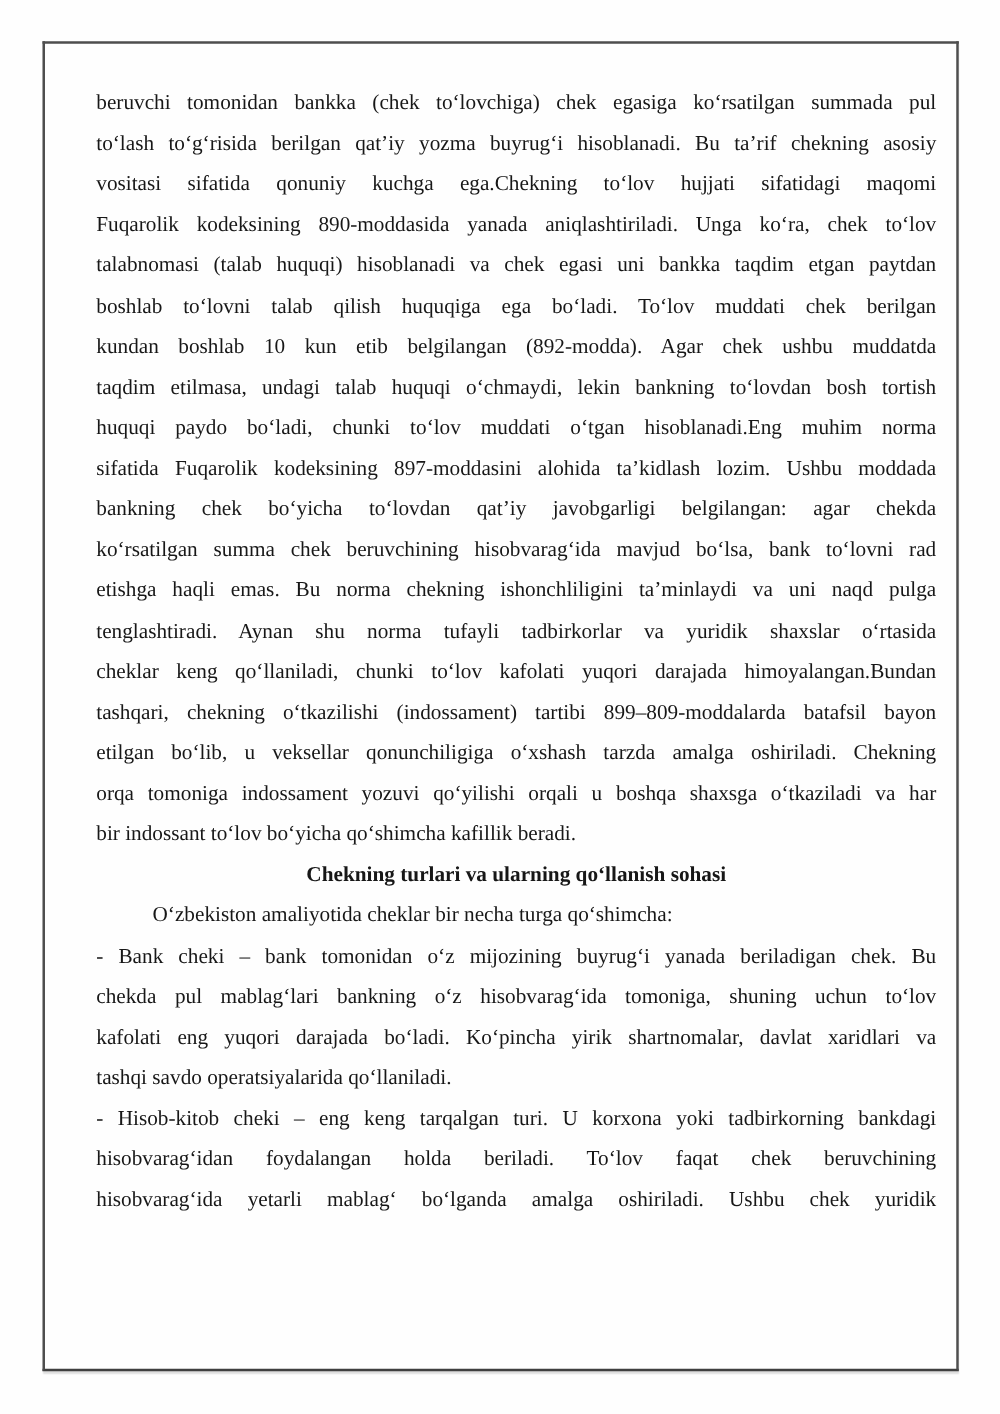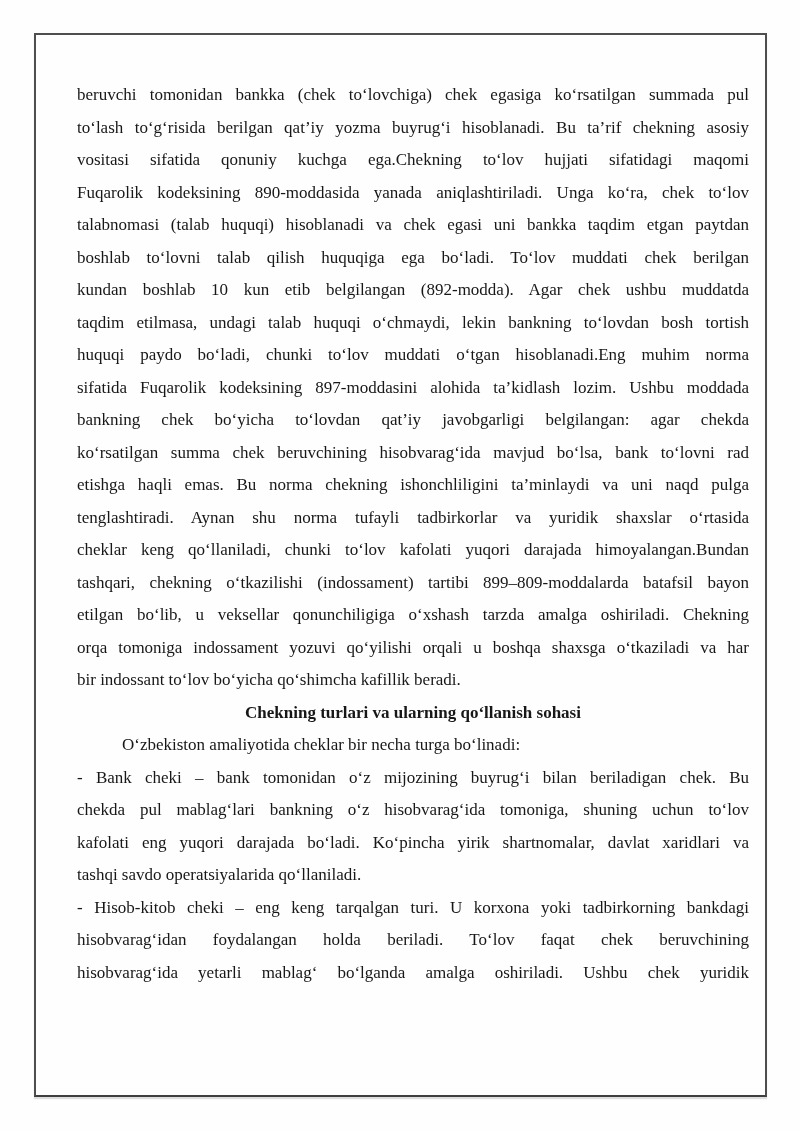--- a/index.html
+++ b/index.html
@@ -23,21 +23,21 @@
     width: 733px;
     height: 1064px;
     box-sizing: border-box;
     border: 2px solid #4e4e4e;
     border-bottom-color: #3f3f3f;
     box-shadow: 0 2px 1px rgba(0,0,0,0.12);
   }
   .content {
     position: absolute;
     left: 77px;
-    top: 79px;
+    top: 66px;
     width: 672px;
     font-size: 17px;
     line-height: 32.5px;
   }
   .block { margin: 0; }
   .line {
     text-align: justify;
     text-align-last: justify;
     white-space: normal;
   }
@@ -77,24 +77,24 @@
         <div class="line">cheklar keng qoʻllaniladi, chunki toʻlov kafolati yuqori darajada himoyalangan.Bundan</div>
         <div class="line">tashqari, chekning oʻtkazilishi (indossament) tartibi 899–809-moddalarda batafsil bayon</div>
         <div class="line">etilgan boʻlib, u veksellar qonunchiligiga oʻxshash tarzda amalga oshiriladi. Chekning</div>
         <div class="line">orqa tomoniga indossament yozuvi qoʻyilishi orqali u boshqa shaxsga oʻtkaziladi va har</div>
         <div class="line last">bir indossant toʻlov boʻyicha qoʻshimcha kafillik beradi.</div>
       </div>
       <div class="block heading">
         <div class="line">Chekning turlari va ularning qoʻllanish sohasi</div>
       </div>
       <div class="block paragraph">
-        <div class="line last indent">Oʻzbekiston amaliyotida cheklar bir necha turga boʻlinadi:</div>
+        <div class="line last indent">Oʻzbekiston amaliyotida cheklar bir necha turga qoʻshimcha:</div>
       </div>
       <div class="block paragraph">
-        <div class="line">- Bank cheki – bank tomonidan oʻz mijozining buyrugʻi bilan beriladigan chek. Bu</div>
+        <div class="line">- Bank cheki – bank tomonidan oʻz mijozining buyrugʻi yanada beriladigan chek. Bu</div>
         <div class="line">chekda pul mablagʻlari bankning oʻz hisobvaragʻida tomoniga, shuning uchun toʻlov</div>
         <div class="line">kafolati eng yuqori darajada boʻladi. Koʻpincha yirik shartnomalar, davlat xaridlari va</div>
         <div class="line last">tashqi savdo operatsiyalarida qoʻllaniladi.</div>
       </div>
       <div class="block paragraph">
         <div class="line">- Hisob-kitob cheki – eng keng tarqalgan turi. U korxona yoki tadbirkorning bankdagi</div>
         <div class="line">hisobvaragʻidan foydalangan holda beriladi. Toʻlov faqat chek beruvchining</div>
         <div class="line">hisobvaragʻida yetarli mablagʻ boʻlganda amalga oshiriladi. Ushbu chek yuridik</div>
       </div>
     </div>

